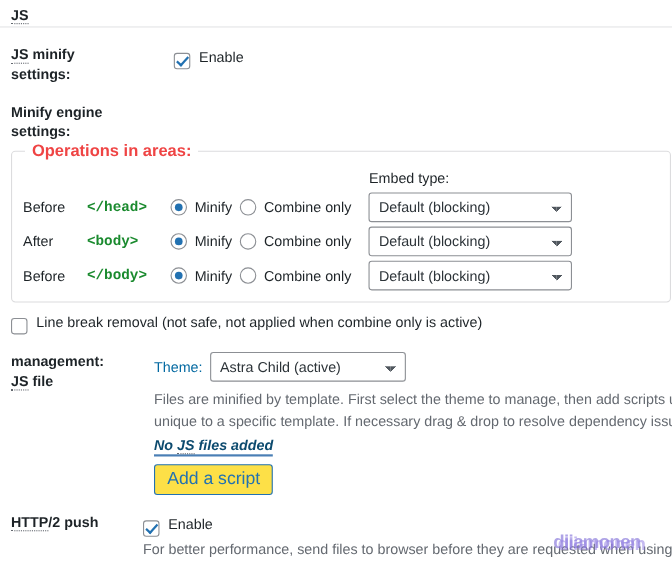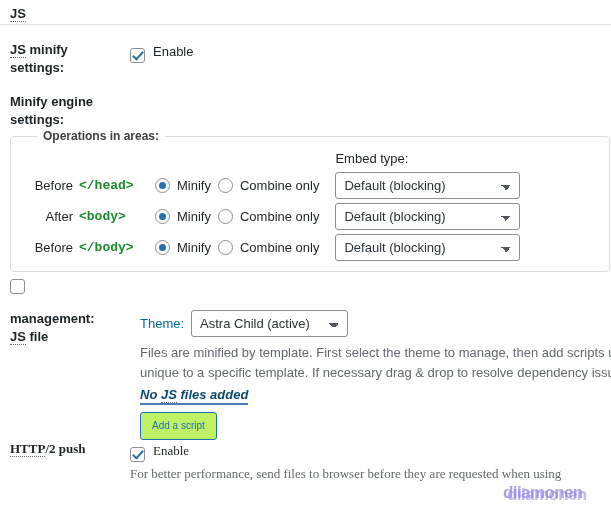--- a/index.html
+++ b/index.html
@@ -122,37 +122,37 @@
   .fs {
     border: 1px solid #dcdcde;
     border-radius: 4px;
     margin: 0 0 0 10px;
     padding: 6px 10px 8px 10px;
     box-sizing: border-box;
     width: 600px;
   }
   .fs > legend {
     font-weight: bold;
-    font-size: 12px;
-    color: #404040;
+    font-size: 15px;
+    color: #ef4444;
     padding: 0 6px;
-    margin-left: 16px;
+    margin-left: 2px;
   }
   .op-table {
     border-collapse: collapse;
   }
   .op-table td {
     padding: 2px 0;
     vertical-align: middle;
     white-space: nowrap;
     font-size: 13px;
   }
   .td-when {
     width: 52px;
-    text-align: right;
+    text-align: left;
     color: #1d2327;
     padding-right: 6px !important;
   }
   .td-tag {
     width: 66px;
     text-align: left;
     padding-right: 10px !important;
     font-family: "Liberation Mono", monospace;
     font-weight: bold;
     font-size: 12px;
@@ -196,21 +196,21 @@
     background-position:
       calc(100% - 13px) 12px,
       calc(100% - 8px) 12px;
     background-size: 5px 5px, 5px 5px;
     background-repeat: no-repeat;
   }
   select.sel-embed {
     width: 185px;
   }
   select.sel-theme {
-    width: 157px;
+    width: 178px;
     padding-right: 28px;
   }
 
   
   .desc {
     color: #646970;
     font-size: 13px;
     line-height: 20px;
     white-space: nowrap;
   }
@@ -219,23 +219,23 @@
     font-style: italic;
     font-size: 13px;
     color: #0c4a6e;
     display: inline-block;
     border-bottom: 2px solid #4a7fb5;
     line-height: 17px;
   }
   .btn {
     display: inline-block;
     font-family: "Liberation Sans", sans-serif;
-    font-size: 10px;
+    font-size: 16px;
     color: #2271b1;
-    background: #bef264;
+    background: #fde047;
     border: 1px solid #2271b1;
     border-radius: 3px;
     padding: 4px 11px;
     cursor: pointer;
     line-height: 18px;
   }
   .theme-line {
     display: flex;
     align-items: center;
     gap: 7px;
@@ -266,21 +266,21 @@
   }
 </style>
 </head>
 <body>
 
 <div class="section-head">
   <span class="abbr">JS</span>
 </div>
 <div class="divider"></div>
 
-<div class="row" style="margin-top:16px;">
+<div class="row" style="margin-top:16px;gap:28px;">
   <div class="row-label">
     <span class="abbr-dot">JS</span><span> minify settings:</span>
   </div>
   <div class="row-field">
     <div class="cb-line">
       <span class="cb checked"></span>
       <span class="lbl">Enable</span>
     </div>
   </div>
 </div>
@@ -359,20 +359,21 @@
             </select>
           </td>
         </tr>
       </tbody>
         </table>
     </fieldset>
 
     <div style="margin-left:10px; margin-top:7px;">
       <div class="cb-line">
         <span class="cb"></span>
+        <span class="lbl">Line break removal (not safe, not applied when combine only is active)</span>
       </div>
     </div>
 
   </div>
 </div>
 
 <div class="row" style="margin-top:16px;">
   <div class="row-label">
     <div>management:</div>
     <div><span class="abbr-dot">JS</span> file</div>
@@ -388,21 +389,21 @@
     <div class="desc">unique to a specific template. If necessary drag &amp; drop to resolve dependency issues.</div>
     <div style="margin-top:3px;">
       <span class="no-files">No <span class="abbr-dot">JS</span> files added</span>
     </div>
     <div style="margin-top:7px;">
       <button class="btn">Add a script</button>
     </div>
   </div>
 </div>
 
-<div class="row" style="margin-top:0;font-family:Liberation Serif, serif;">
+<div class="row" style="margin-top:16px;">
   <div class="row-label">
     <span class="abbr-dot">HTTP</span><span>/2 push</span>
   </div>
   <div class="row-field">
     <div class="cb-line">
       <span class="cb checked"></span>
       <span class="lbl">Enable</span>
     </div>
     <div class="desc" style="margin-top:2px;">For better performance, send files to browser before they are requested when using</div>
   </div>

